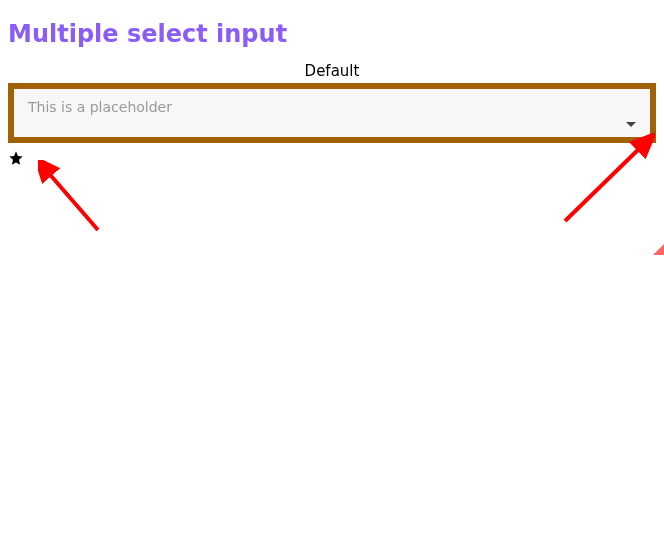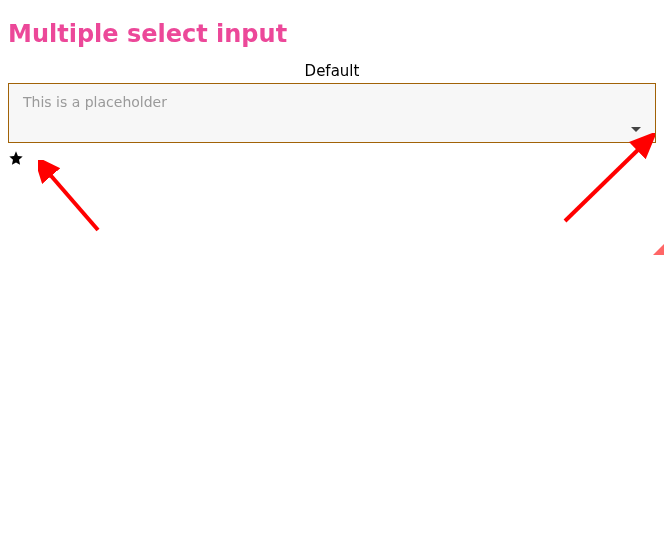--- a/index.html
+++ b/index.html
@@ -11,35 +11,35 @@
       font-family: "DejaVu Sans", Verdana, Geneva, sans-serif;
       background: #ffffff;
       width: 664px;
       height: 539px;
       padding: 20px 8px 8px 8px;
       position: relative;
     }
     .title {
       font-size: 24px;
       font-weight: bold;
-      color: #ec4899;
+      color: #8b5cf6;
       margin-bottom: 14px;
     }
     .field-label {
       font-size: 15px;
       color: #000;
       margin-bottom: 3px;
       text-align: center;
     }
     .select-control {
       position: relative;
       width: 100%;
       height: 60px;
       background: #f7f7f7;
-      border: 1px solid #a16207;
+      border: 6px solid #a16207;
       padding: 8px 28px 8px 14px;
       cursor: pointer;
     }
     .select-placeholder {
       color: #9a9a9a;
       font-size: 14px;
       line-height: 1.2;
     }
     .select-caret {
       position: absolute;

